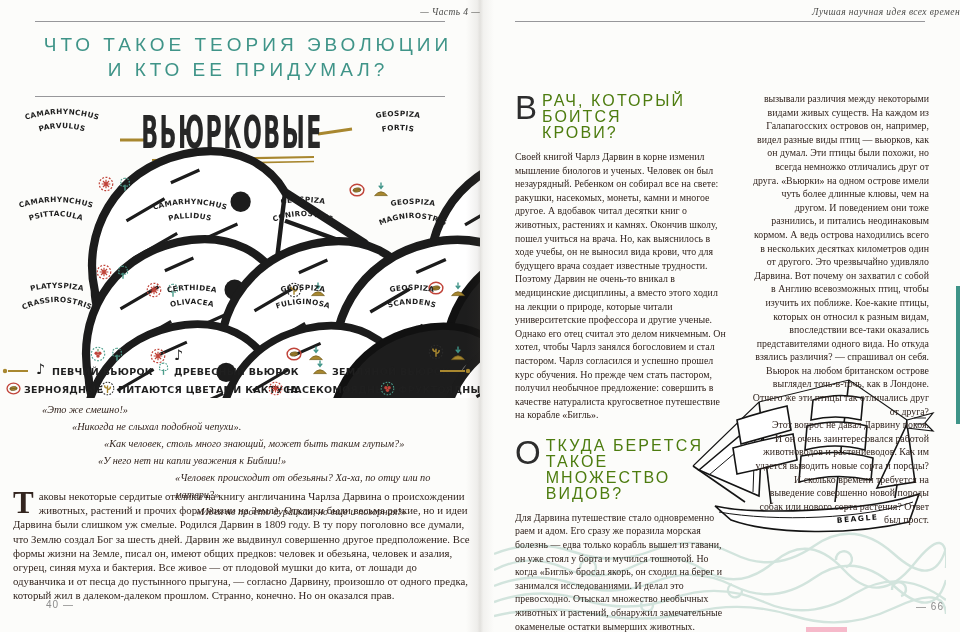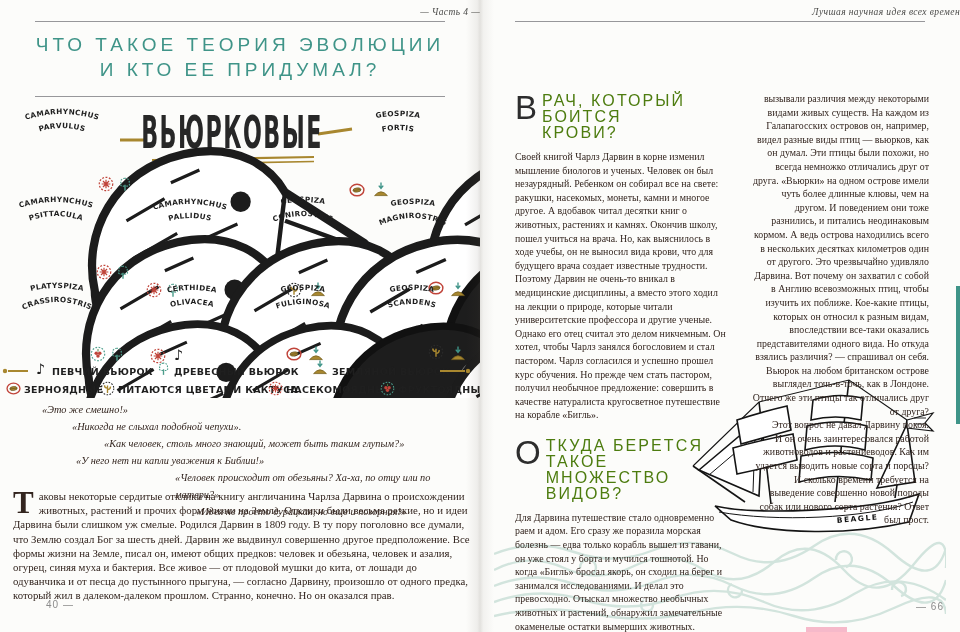--- a/index.html
+++ b/index.html
@@ -8,32 +8,32 @@
   .page{position:absolute;top:0;width:480px;height:632px;}
   .page-left{left:0;}
   .page-right{left:480px;}
   .gutter{position:absolute;left:466px;top:0;width:28px;height:632px;pointer-events:none;
     background:linear-gradient(to right,rgba(0,0,0,0) 0%,rgba(80,70,60,.08) 40%,rgba(80,70,60,.15) 50%,rgba(80,70,60,.06) 62%,rgba(0,0,0,0) 100%);}
   .runhead{position:absolute;top:6px;left:0;width:100%;text-align:right;
     font:italic 9.5px/12px "Liberation Serif",serif;color:#4a4a48;letter-spacing:.4px;}
   .rule{position:absolute;left:35px;width:410px;height:1px;background:#97979a;}
   .chapter-title{position:absolute;top:32px;left:0;width:100%;text-align:center;
     font-family:"Liberation Sans",sans-serif;font-weight:400;font-size:19px;line-height:25px;
-    letter-spacing:4px;color:#3f9488;}
+    letter-spacing:4px;color:#3f9488;padding-left:8px;}
   
   .plate{position:absolute;left:0;top:96px;width:480px;height:302px;}
   .plate text{font-family:"DejaVu Sans",sans-serif;}
   .bird-label{font-size:7.3px;font-weight:bold;letter-spacing:.35px;fill:#1e1e1e;}
   .legend-label{font-size:9.5px;font-weight:bold;letter-spacing:.3px;fill:#1f1f1f;font-family:"Liberation Sans",sans-serif;}
   .plate-title{font-size:30px;font-weight:bold;letter-spacing:2px;fill:#272727;}
   
   .quotes{position:absolute;top:401px;left:30px;width:435px;
     font:italic 10.3px/17px "Liberation Serif",serif;color:#33251f;}
   .quotes .q1{margin-left:12px}.quotes .q2{margin-left:42px}.quotes .q3{margin-left:74px}
-  .quotes .q4{margin-left:46px}.quotes .q5{margin-left:145px}.quotes .q6{margin-left:166px}
+  .quotes .q4{margin-left:68px}.quotes .q5{margin-left:145px}.quotes .q6{margin-left:166px}
   
   .body-left{position:absolute;top:489px;left:13px;width:457px;
     font:10.8px/14.2px "Liberation Serif",serif;color:#33251f;}
   .dropcap{float:left;font:700 31px/25px "Liberation Serif",serif;color:#33251f;padding:1px 5px 0 0;}
   .pagenum{position:absolute;bottom:22px;font:10px "Liberation Sans",sans-serif;color:#8b8b8b;letter-spacing:1px;}
   .pagenum-left{left:46px;}
   .pagenum-right{right:16px;bottom:20px;}
   
   .cols{position:absolute;left:35px;top:92px;width:414px;display:flex;gap:25px;}
   .col{font:9.9px/13.6px "Liberation Serif",serif;color:#33251f;}

